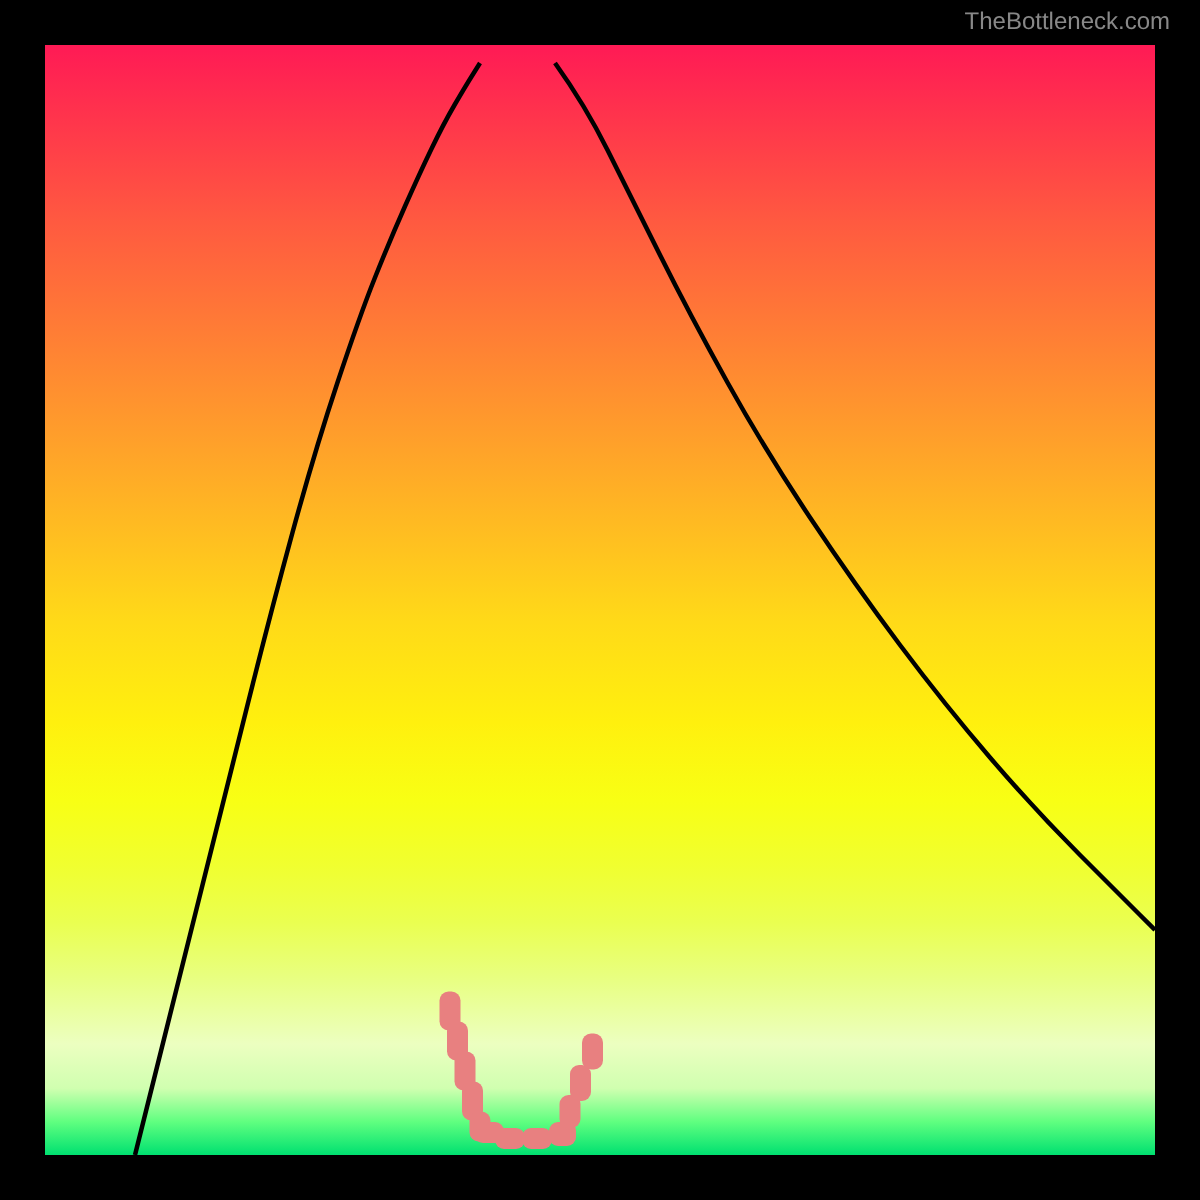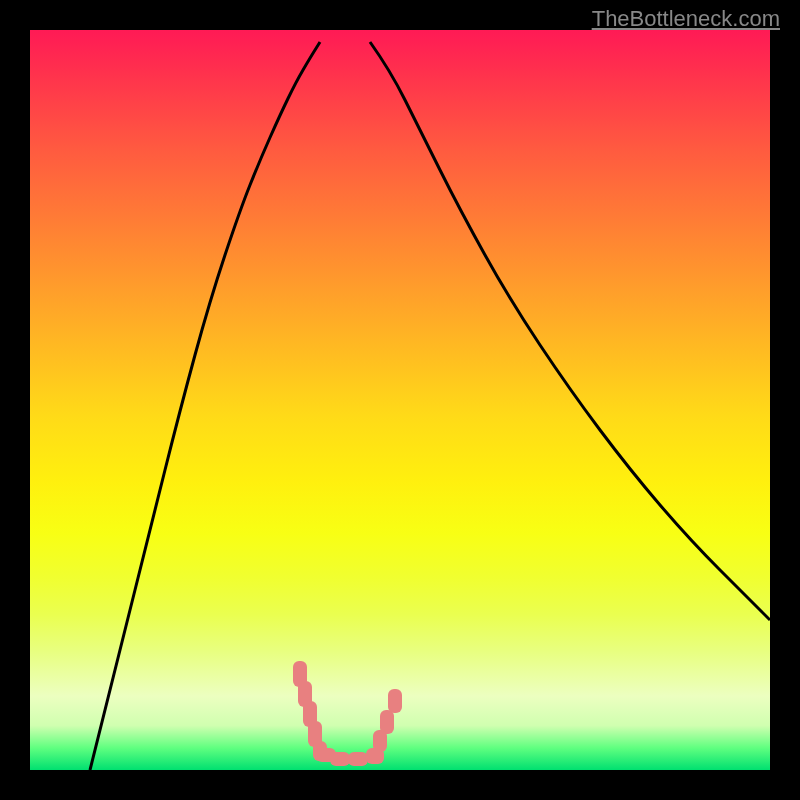--- a/index.html
+++ b/index.html
@@ -9,24 +9,23 @@
     height: 800px;
     background: #000;
     position: relative;
     font-family: Arial, sans-serif;
   }
   .watermark {
     position: absolute;
     top: 6px;
     right: 20px;
     color: #888;
-    font-size: 22px;
+    font-size: 16px;
     font-weight: 500;
     z-index: 10;
-    text-decoration: underline;
   }
   .frame {
     position: absolute;
     left: 30px;
     top: 30px;
     width: 740px;
     height: 740px;
     overflow: hidden;
   }
   .gradient {

